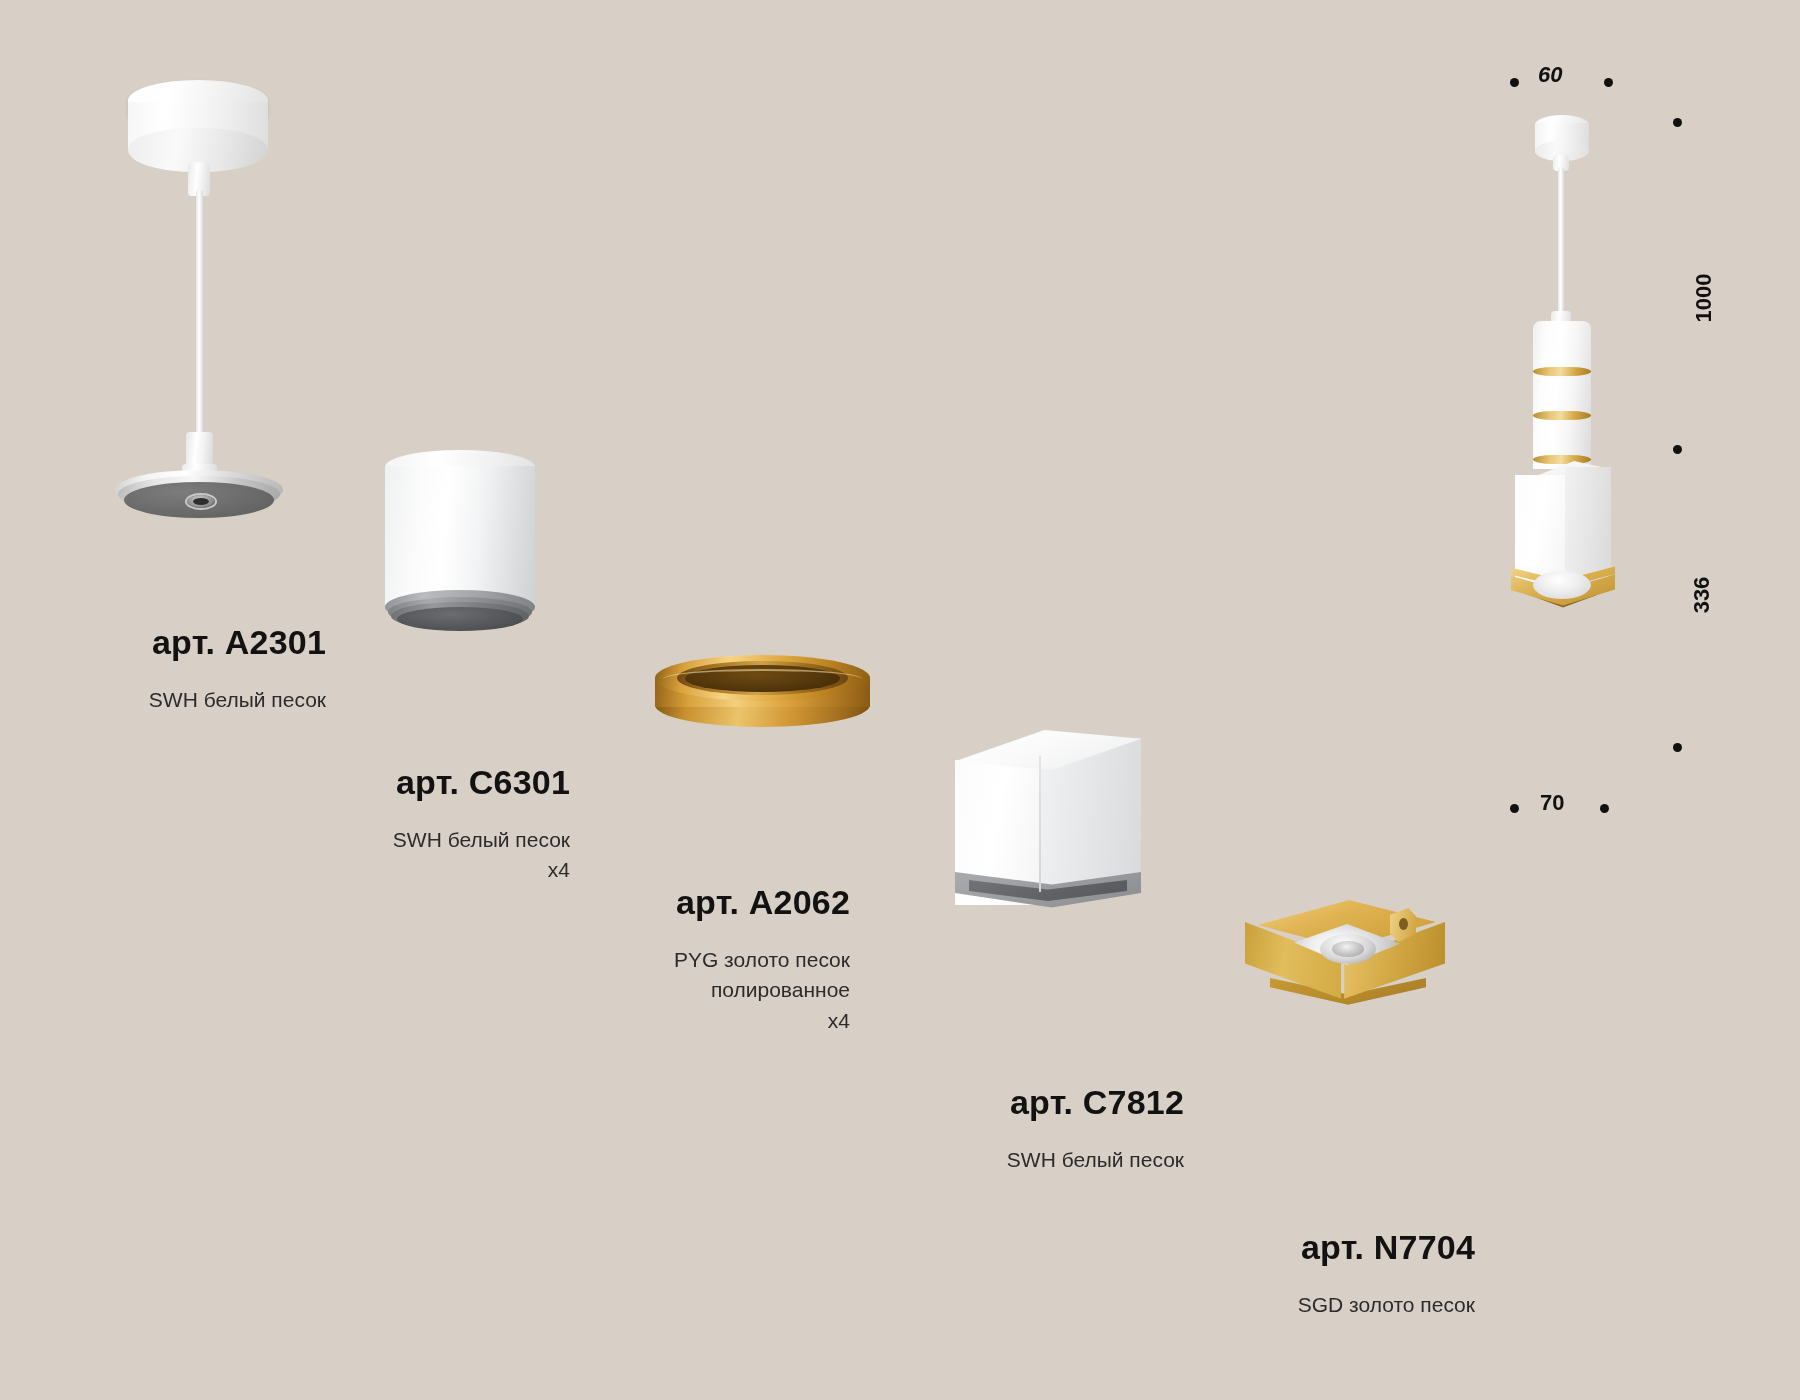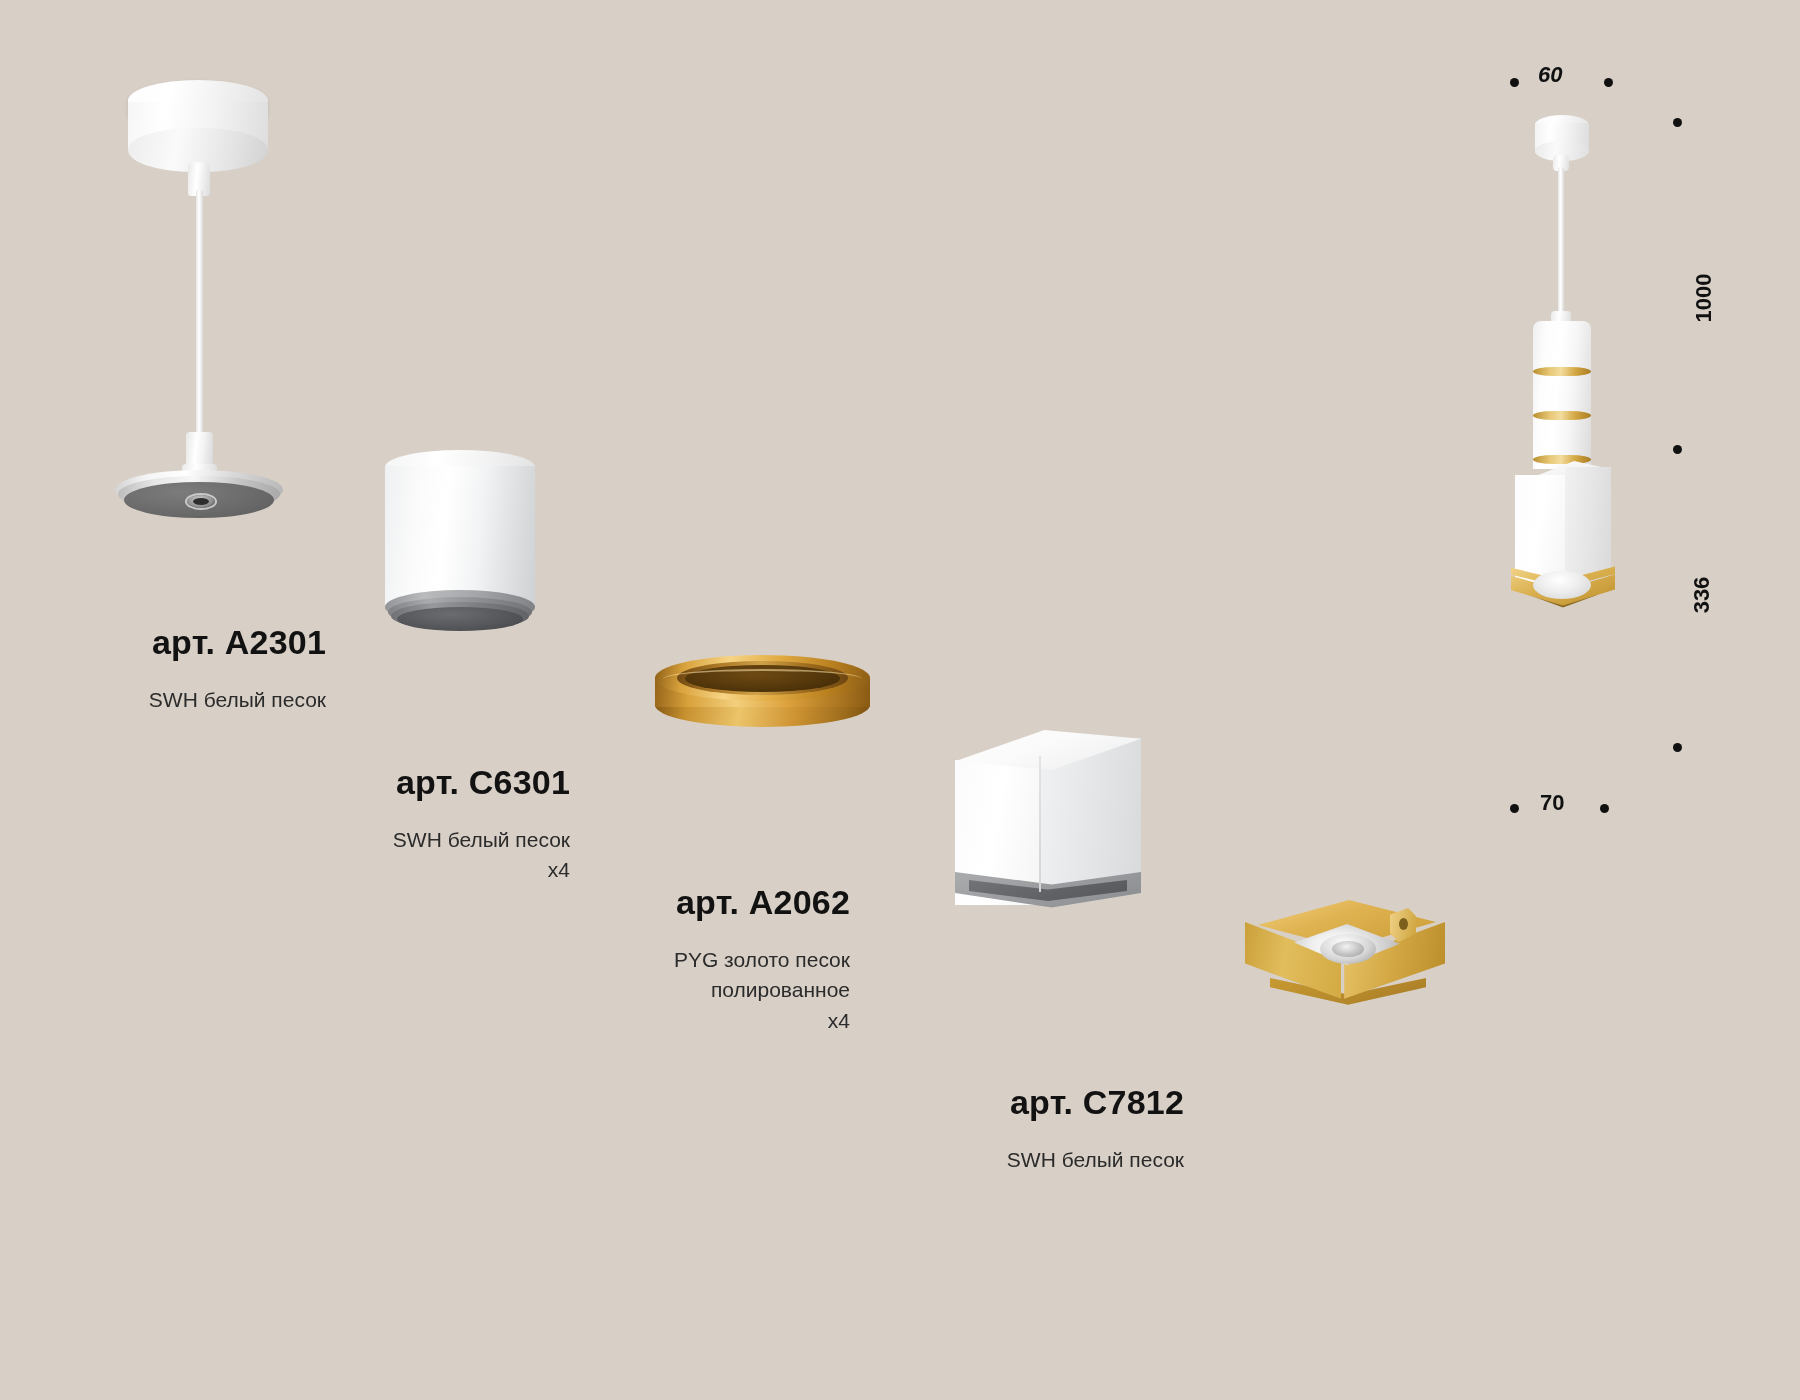--- a/index.html
+++ b/index.html
@@ -389,20 +389,24 @@
   <div class="prod" id="n7704">
     <div class="bot-shade"></div>
     <div class="left"></div>
     <div class="right"></div>
     <div class="top"></div>
     <div class="cav"></div>
     <div class="lens"></div>
     <div class="lens-in"></div>
     <div class="clip"></div>
     <div class="clip-hole"></div>
+  </div>
+  <div class="label right" style="left:1210px;top:1230px;width:265px;">
+    <div class="art">арт. N7704</div>
+    <div class="fin">SGD золото песок</div>
   </div>
 
   <div class="prod" id="pendant">
     <div class="cup"></div>
     <div class="cup-s"></div>
     <div class="cup-b"></div>
     <div class="neck"></div>
     <div class="rod"></div>
     <div class="joint"></div>
     <div class="tube"></div>

